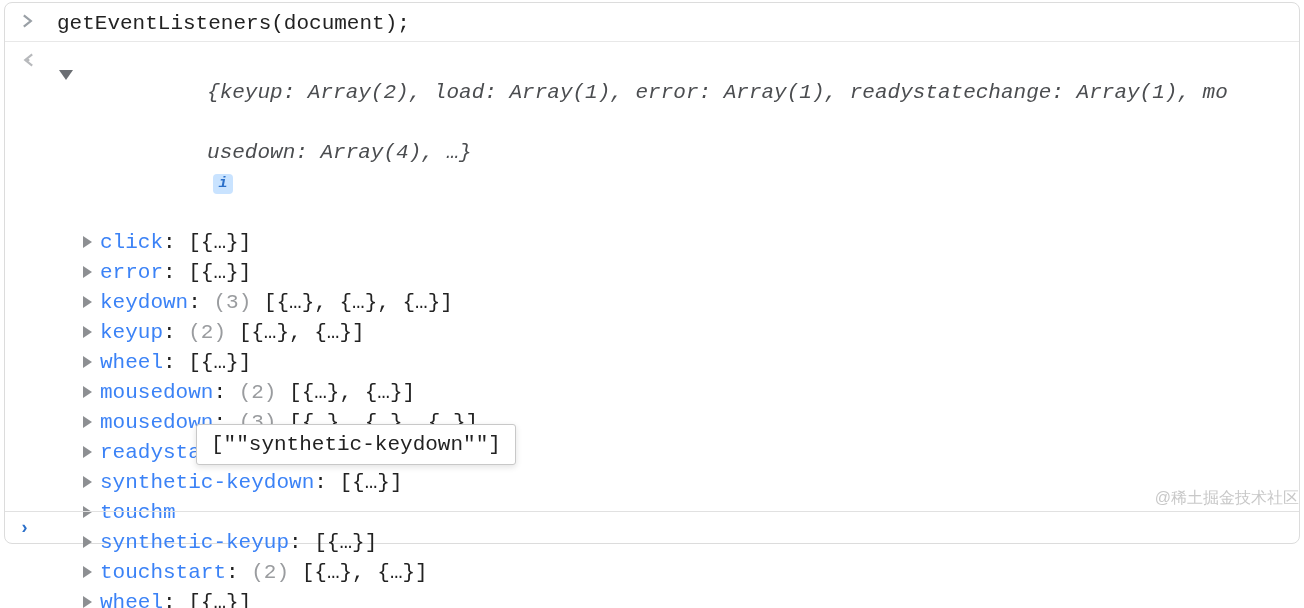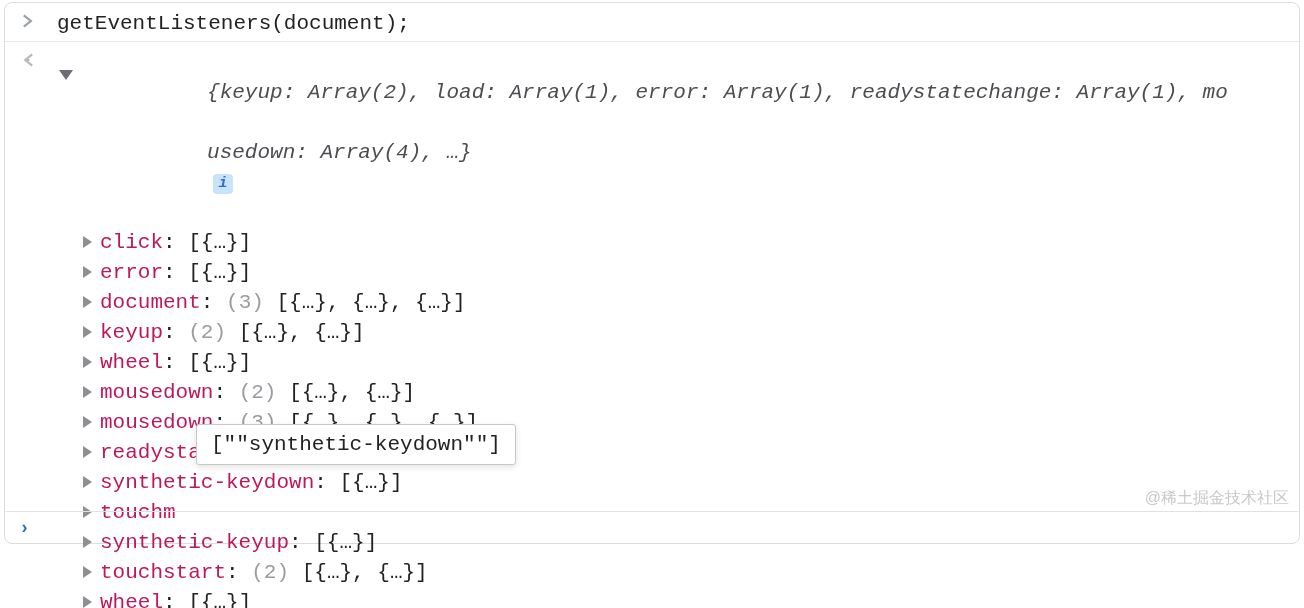--- a/index.html
+++ b/index.html
@@ -86,21 +86,21 @@
     font-style: italic;
     font-weight: bold;
     font-size: 15px;
     vertical-align: 1px;
     margin-left: 6px;
   }
   .info-badge::before { content: "i"; }
   .prop-line {
     padding-left: 24px;
   }
-  .key { color: #be185d; }
+  .key { color: #3b82f6; }
   .count { color: #9a9c9f; }
   .val { color: #222; }
   .prompt-row {
     position: absolute;
     left: 0; right: 0; bottom: 0;
     border-top: 1px solid #e1e1e1;
     height: 32px;
     display: flex;
     align-items: center;
     padding-left: 14px;
@@ -111,21 +111,21 @@
     background: #fff;
     border: 1px solid #c8c8c8;
     border-radius: 3px;
     box-shadow: 0 2px 6px rgba(0,0,0,0.12);
     padding: 8px 14px;
     font-style: normal;
     white-space: pre;
   }
   .watermark {
     position: absolute;
-    right: 10px; bottom: 34px;
+    right: 0; bottom: 34px;
     color: #c8c8c8;
     font-family: -apple-system, "PingFang SC", sans-serif;
     font-size: 16px;
   }
 </style>
 </head>
 <body>
 
 <div class="console">
 
@@ -154,21 +154,21 @@
         <div class="summary-text mono">
           <span>{keyup: Array(2), load: Array(1), error: Array(1), readystatechange: Array(1), mo</span><br>
           <span>usedown: Array(4), …}</span>
           <span class="info-badge"></span>
         </div>
       </div>
 
       <div id="prop-list">
           <div class="prop-line mono"><span class="exp-toggle tri-right"></span><span class="key">click</span><span>: </span><span class="val">[{…}]</span></div>
           <div class="prop-line mono"><span class="exp-toggle tri-right"></span><span class="key">error</span><span>: </span><span class="val">[{…}]</span></div>
-          <div class="prop-line mono"><span class="exp-toggle tri-right"></span><span class="key">document</span><span>: </span><span class="count">(3) </span><span class="val">[{…}, {…}, {…}]</span></div>
+          <div class="prop-line mono"><span class="exp-toggle tri-right"></span><span class="key">keydown</span><span>: </span><span class="count">(3) </span><span class="val">[{…}, {…}, {…}]</span></div>
           <div class="prop-line mono"><span class="exp-toggle tri-right"></span><span class="key">keyup</span><span>: </span><span class="count">(2) </span><span class="val">[{…}, {…}]</span></div>
           <div class="prop-line mono"><span class="exp-toggle tri-right"></span><span class="key">wheel</span><span>: </span><span class="val">[{…}]</span></div>
           <div class="prop-line mono"><span class="exp-toggle tri-right"></span><span class="key">mousedown</span><span>: </span><span class="count">(2) </span><span class="val">[{…}, {…}]</span></div>
           <div class="prop-line mono"><span class="exp-toggle tri-right"></span><span class="key">mousedown</span><span>: </span><span class="count">(3) </span><span class="val">[{…}, {…}, {…}]</span></div>
           <div class="prop-line mono"><span class="exp-toggle tri-right"></span><span class="key">readystatechange</span><span>: </span><span class="val">[{…}]</span></div>
           <div class="prop-line mono"><span class="exp-toggle tri-right"></span><span class="key">synthetic-keydown</span><span>: </span><span class="val">[{…}]</span></div>
           <div class="prop-line mono"><span class="exp-toggle tri-right"></span><span class="key">touchm</span></div>
           <div class="prop-line mono"><span class="exp-toggle tri-right"></span><span class="key">synthetic-keyup</span><span>: </span><span class="val">[{…}]</span></div>
           <div class="prop-line mono"><span class="exp-toggle tri-right"></span><span class="key">touchstart</span><span>: </span><span class="count">(2) </span><span class="val">[{…}, {…}]</span></div>
           <div class="prop-line mono"><span class="exp-toggle tri-right"></span><span class="key">wheel</span><span>: </span><span class="val">[{…}]</span></div>

